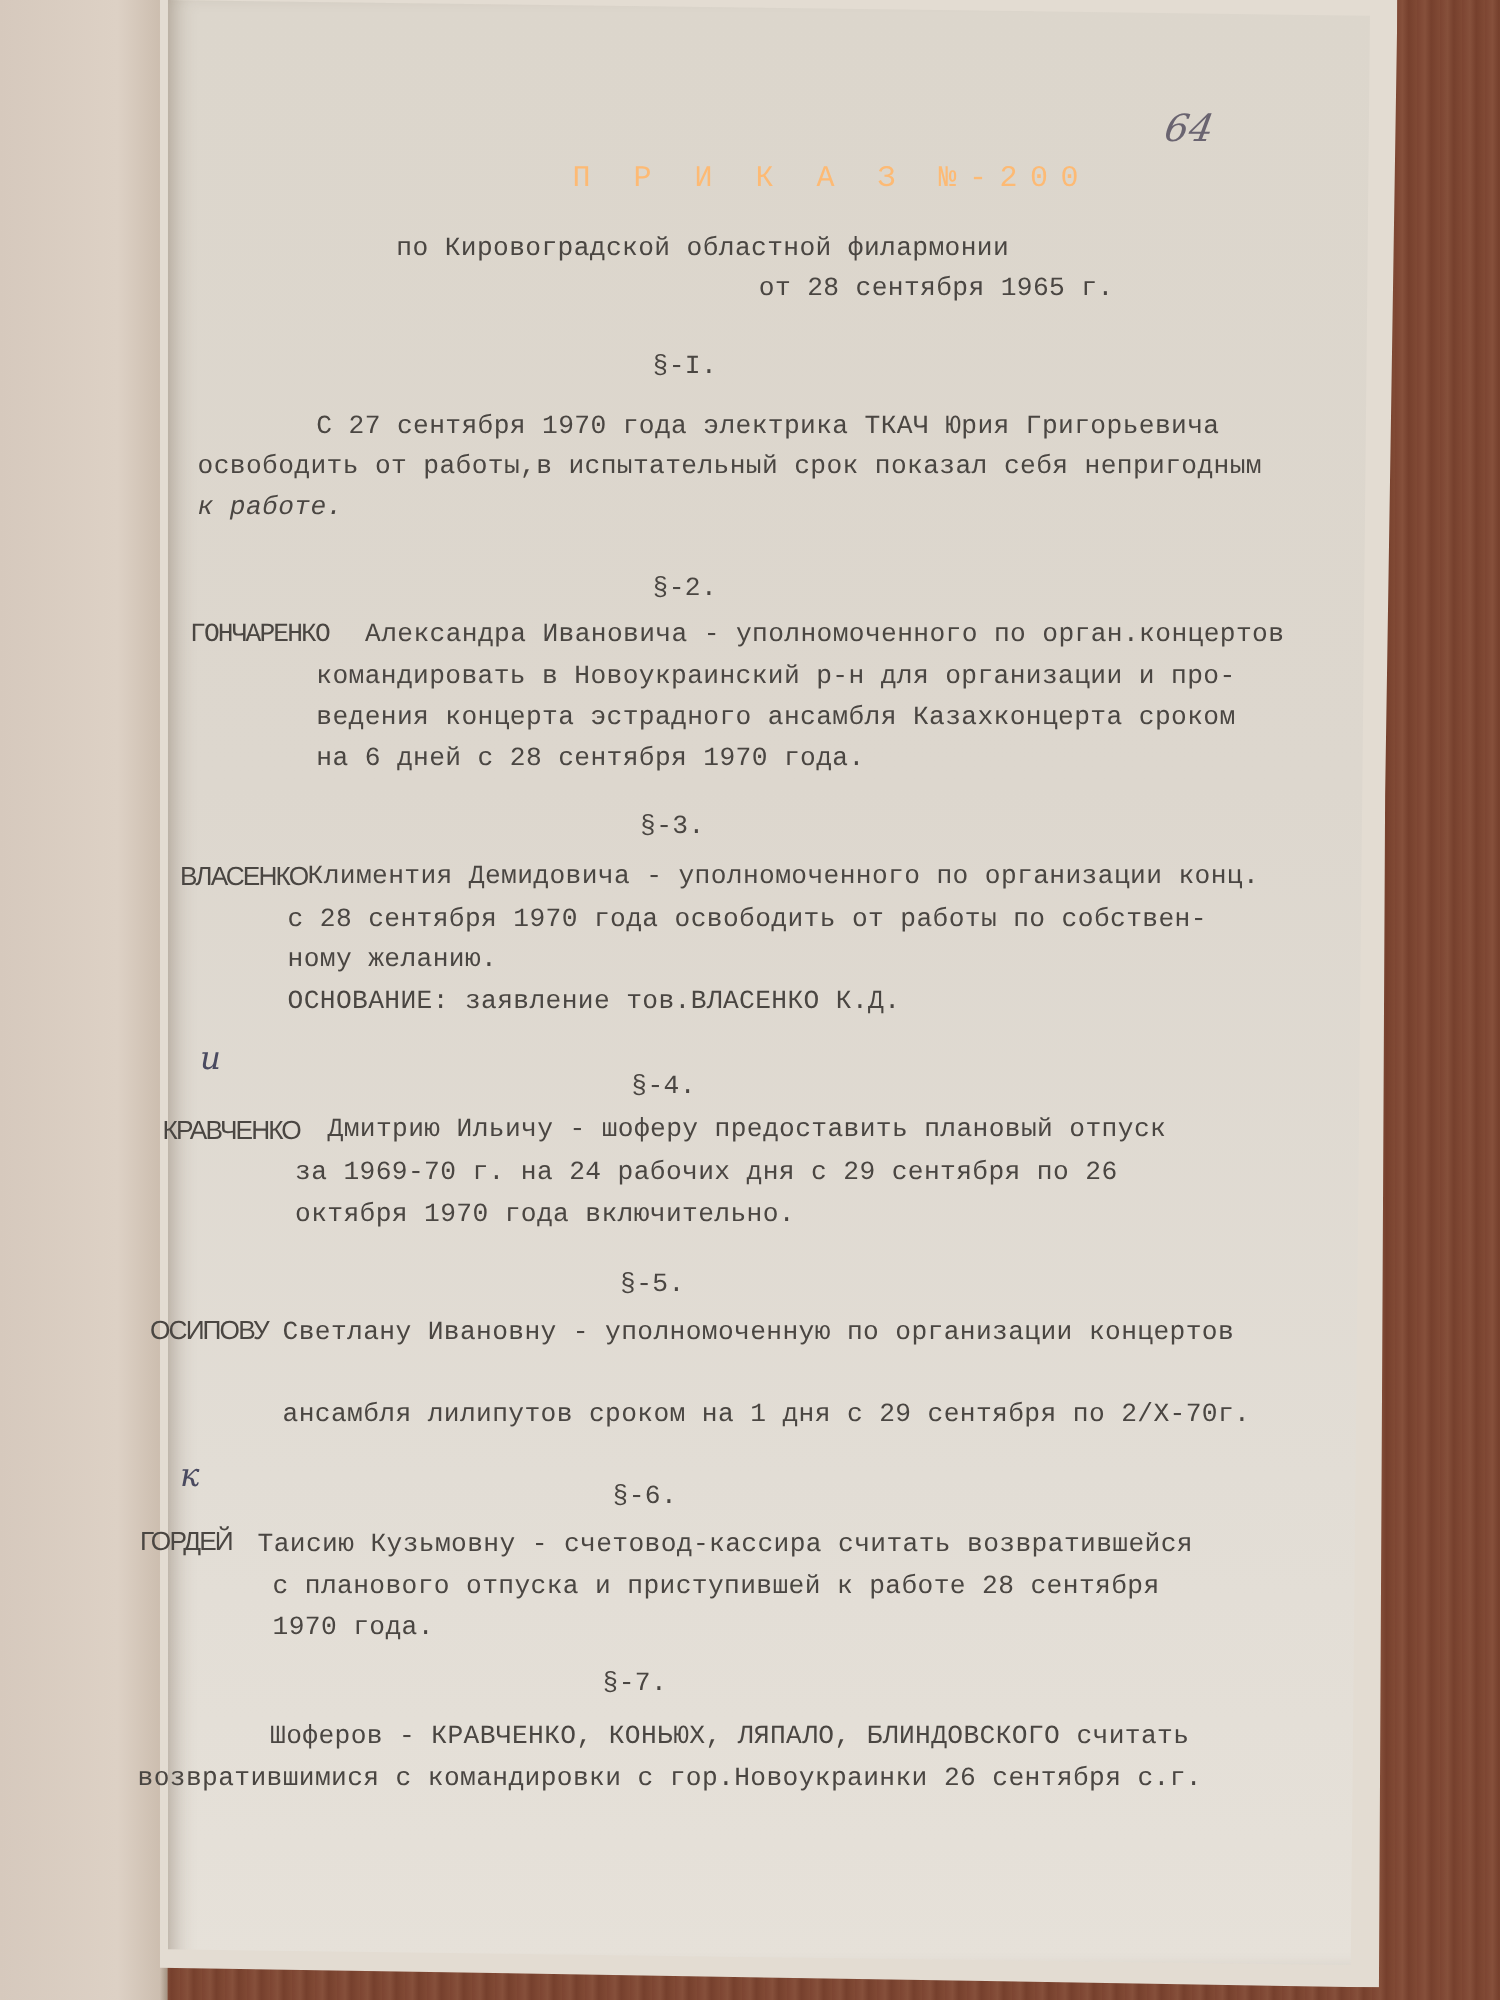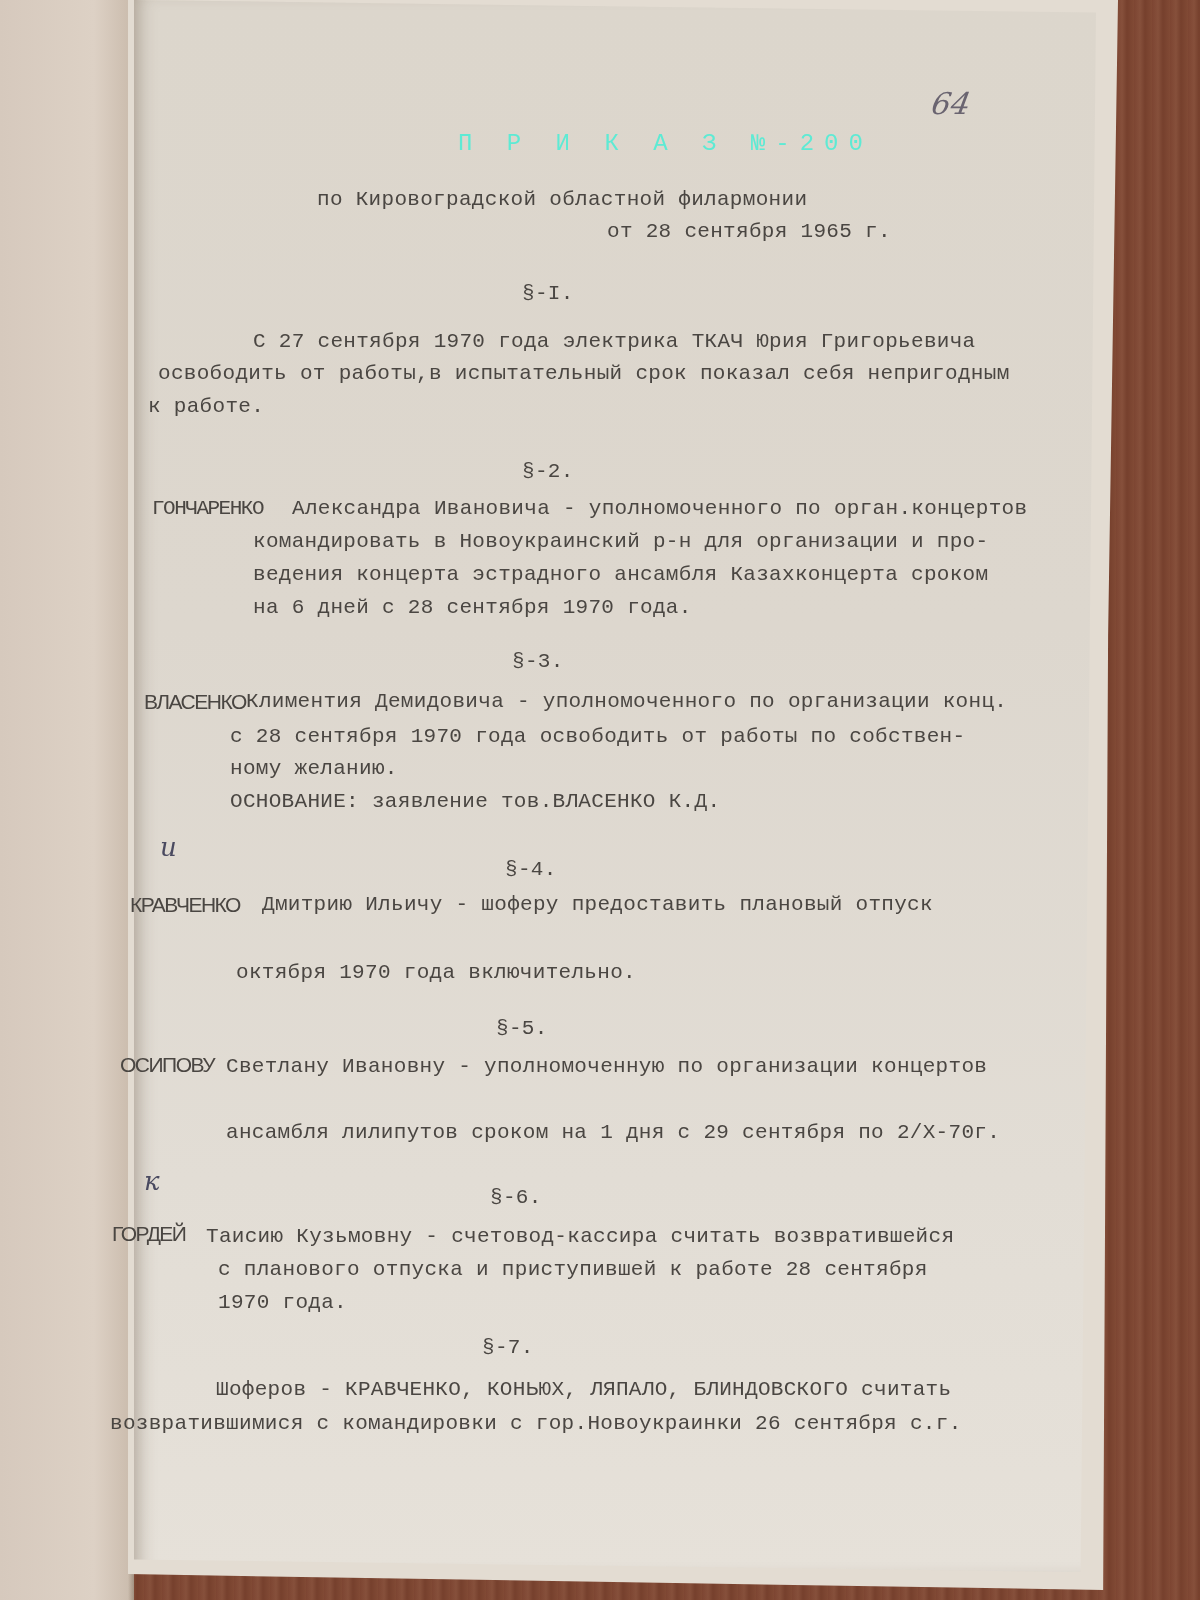--- a/index.html
+++ b/index.html
@@ -30,21 +30,21 @@
       background: linear-gradient(180deg, #dcd6cc 0%, #ddd7ce 40%, #e2ddd5 75%, #e6e1d9 100%);
       clip-path: polygon(0 0, 100% 0.8%, 99.2% 50%, 98.4% 100%, 0 99.2%);
       box-shadow: inset 14px 0 18px -10px rgba(80,60,40,0.35);
     }
     .doc {
       position: absolute; left: 0; top: 0; width: 1200px; height: 1600px;
       color: #4a4642; font-size: 21px; letter-spacing: 0.3px;
     }
     .line { position: absolute; white-space: nowrap; }
     .caps { letter-spacing: -1.5px; font-family: "Liberation Sans Narrow", "Liberation Sans", sans-serif; }
-    .title { font-size: 24px; letter-spacing: 10px; color: #5eead4; }
+    .title { font-size: 24px; letter-spacing: 10px; color: #fdba74; }
     .pagenum {
       position: absolute; left: 932px; top: 86px; font-family: "DejaVu Serif", serif;
       font-size: 30px; font-style: italic; color: #6a6470; transform: skewX(-10deg);
     }
     .margin-mark {
       position: absolute; font-family: "DejaVu Serif", serif; font-style: italic;
       font-size: 26px; color: #4a4a60;
     }
   </style>
 </head>
@@ -60,40 +60,41 @@
 <div class="doc">
   <div class="pagenum">64</div>
 
   <div class="line title" style="left:458px;top:130px;">П Р И К А З №-200</div>
   <div class="line" style="left:317px;top:188px;">по Кировоградской областной филармонии</div>
   <div class="line" style="left:607px;top:220px;">от 28 сентября 1965 г.</div>
 
   <div class="line" style="left:522px;top:282px;">§-I.</div>
   <div class="line" style="left:253px;top:330px;">С 27 сентября 1970 года электрика ТКАЧ Юрия Григорьевича</div>
   <div class="line" style="left:158px;top:362px;">освободить от работы,в испытательный срок показал себя непригодным</div>
-  <div class="line" style="left:148px;top:395px;">к работе.</div>
+  <div class="line" style="left:158px;top:395px;font-style:italic;">к работе.</div>
 
   <div class="line" style="left:522px;top:460px;">§-2.</div>
   <div class="line caps" style="left:152px;top:497px;font-family:Liberation Mono, monospace;">ГОНЧАРЕНКО</div>
   <div class="line" style="left:292px;top:497px;">Александра Ивановича - уполномоченного по орган.концертов</div>
   <div class="line" style="left:253px;top:530px;text-align:center;">командировать в Новоукраинский р-н для организации и про-</div>
   <div class="line" style="left:253px;top:563px;">ведения концерта эстрадного ансамбля Казахконцерта сроком</div>
   <div class="line" style="left:253px;top:596px;">на 6 дней с 28 сентября 1970 года.</div>
 
   <div class="line" style="left:512px;top:650px;">§-3.</div>
   <div class="line caps" style="left:144px;top:690px;">ВЛАСЕНКО</div>
   <div class="line" style="left:246px;top:690px;">Климентия Демидовича - уполномоченного по организации конц.</div>
   <div class="line" style="left:230px;top:725px;">с 28 сентября 1970 года освободить от работы по собствен-</div>
   <div class="line" style="left:230px;top:757px;">ному желанию.</div>
   <div class="line" style="left:230px;top:790px;">ОСНОВАНИЕ: заявление тов.ВЛАСЕНКО К.Д.</div>
 
   <div class="margin-mark" style="left:160px;top:832px;">и</div>
   <div class="line" style="left:505px;top:858px;">§-4.</div>
   <div class="line caps" style="left:130px;top:893px;">КРАВЧЕНКО</div>
   <div class="line" style="left:262px;top:893px;">Дмитрию Ильичу - шоферу предоставить плановый отпуск</div>
+  <div class="line" style="left:236px;top:927px;">за 1969-70 г. на 24 рабочих дня с 29 сентября по 26</div>
   <div class="line" style="left:236px;top:961px;">октября 1970 года включительно.</div>
 
   <div class="line" style="left:496px;top:1017px;">§-5.</div>
   <div class="line caps" style="left:120px;top:1053px;">ОСИПОВУ</div>
   <div class="line" style="left:226px;top:1055px;">Светлану Ивановну - уполномоченную по организации концертов</div>
   <div class="line" style="left:226px;top:1121px;">ансамбля лилипутов сроком на 1 дня с 29 сентября по 2/X-70г.</div>
 
   <div class="margin-mark" style="left:144px;top:1166px;">к</div>
   <div class="line" style="left:490px;top:1186px;">§-6.</div>
   <div class="line caps" style="left:112px;top:1222px;">ГОРДЕЙ</div>

